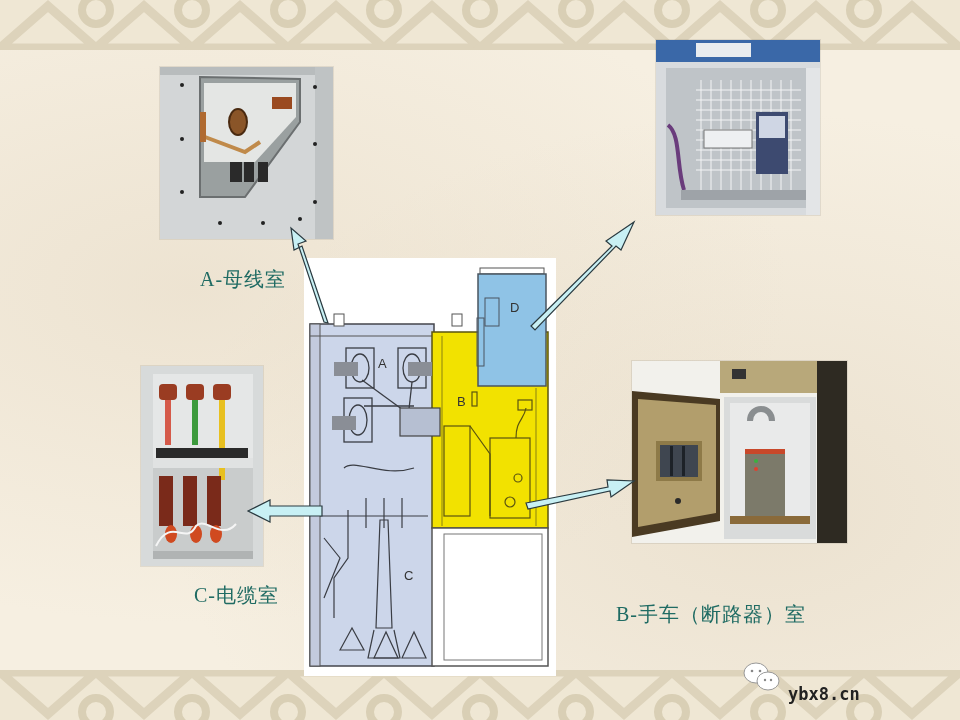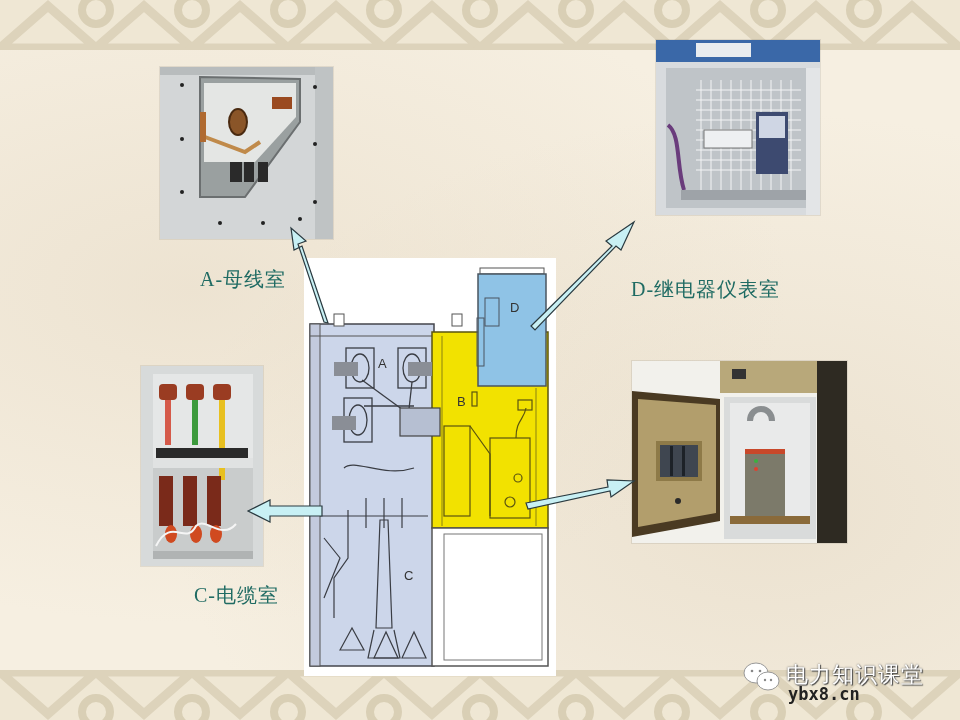--- a/index.html
+++ b/index.html
@@ -286,29 +286,28 @@
     <g>
       <path d="M322 506 L270 506 L270 500 L248 511 L270 522 L270 516 L322 516 Z" fill="#c8f0f4" stroke="#2a3a40" stroke-width="1.2"></path>
     </g>
 
     <g>
       <path d="M526 503 L608 487 L607 480 L634 481 L611 497 L610 491 L528 509 Z" fill="#c8f0f4" stroke="#2a3a40" stroke-width="1.2"></path>
     </g>
   </svg>
 
   <div class="label" style="left:180px;top:266px;margin-left:20px;">A-母线室</div>
-  <div class="label" style="left:631px;top:276px;">D-继电器仪表室</div>
   <div class="label" style="left:162px;top:582px;margin-left:32px;">C-电缆室</div>
+  <div class="label" style="left:616px;top:601px;">B-手车（断路器）室</div>
 
   <div class="watermark">
     <svg class="wm-icon" width="40" height="34" viewBox="0 0 40 34">
       <ellipse cx="14" cy="13" rx="12" ry="10" fill="#fff" stroke="#999" stroke-width="1"></ellipse>
       <ellipse cx="26" cy="21" rx="11" ry="9" fill="#fff" stroke="#999" stroke-width="1"></ellipse>
       <circle cx="10" cy="11" r="1.3" fill="#888"></circle>
         <circle cx="18" cy="11" r="1.3" fill="#888"></circle>
       <circle cx="23" cy="20" r="1.2" fill="#888"></circle>
         <circle cx="29" cy="20" r="1.2" fill="#888"></circle>
     </svg>
-    <div class="wm-text">电力知识课堂</div>
     <div class="wm-url">ybx8.cn</div>
   </div>
 
 </div>
 
 </body></html>

